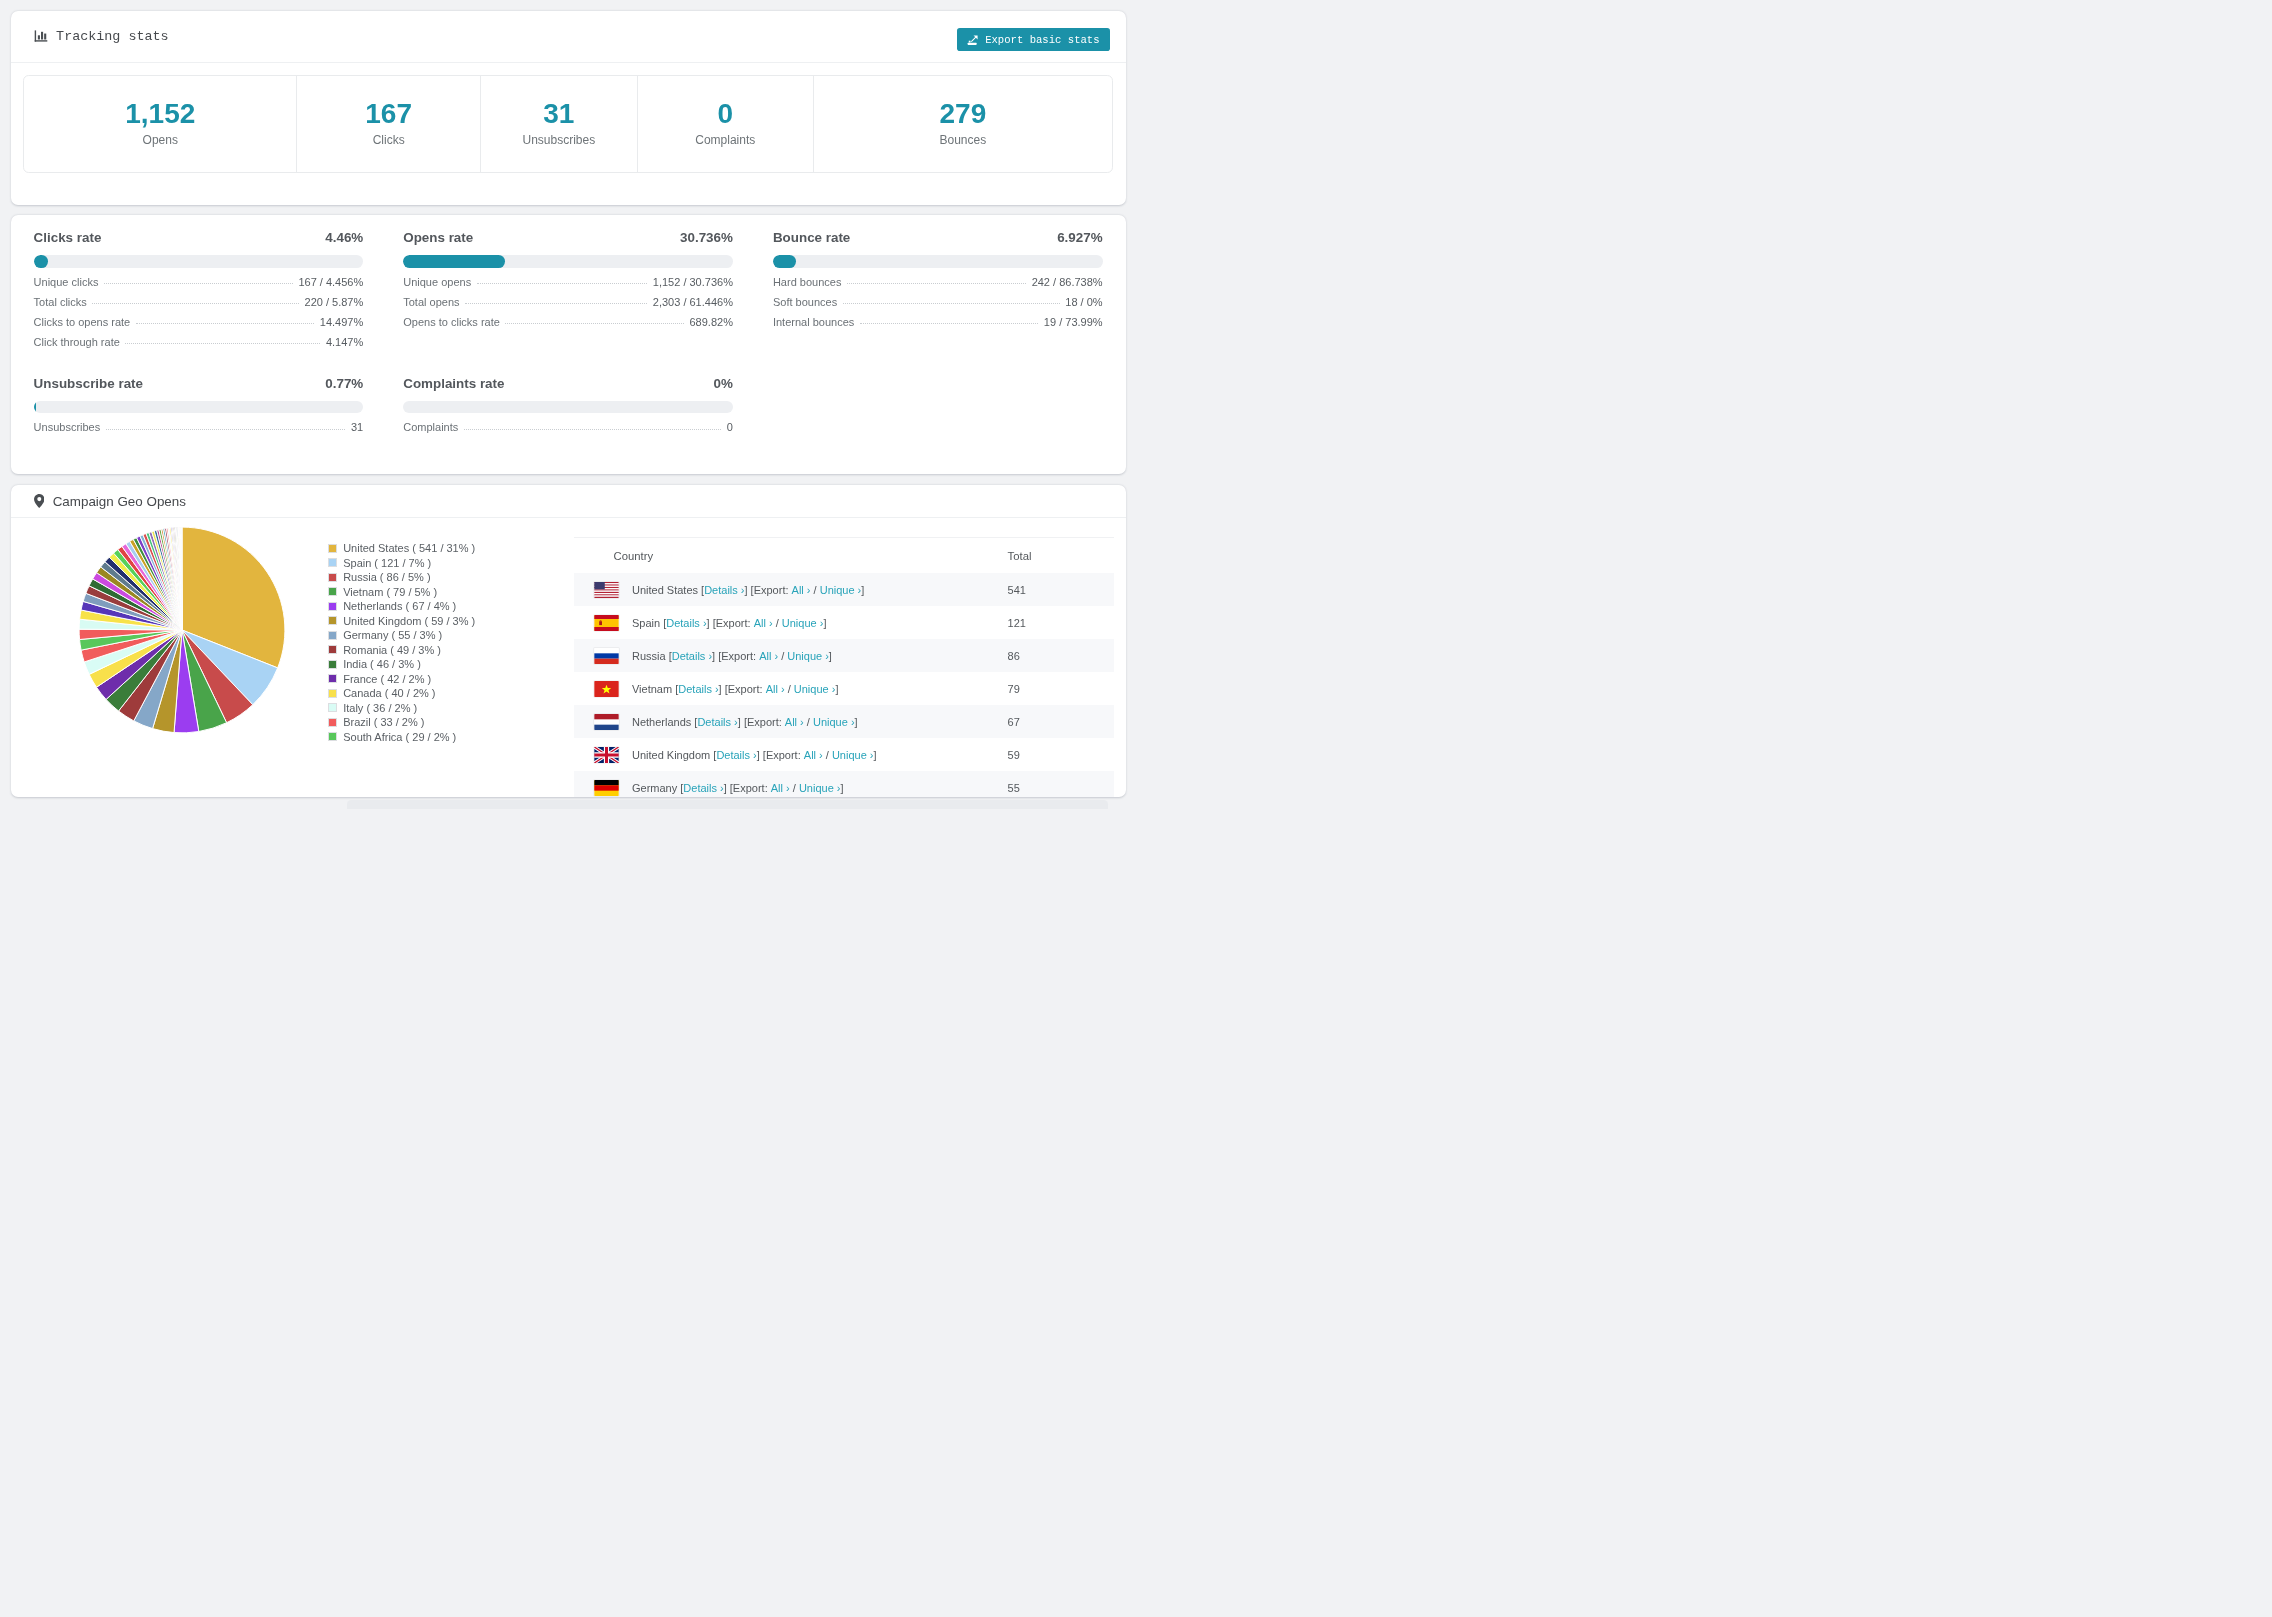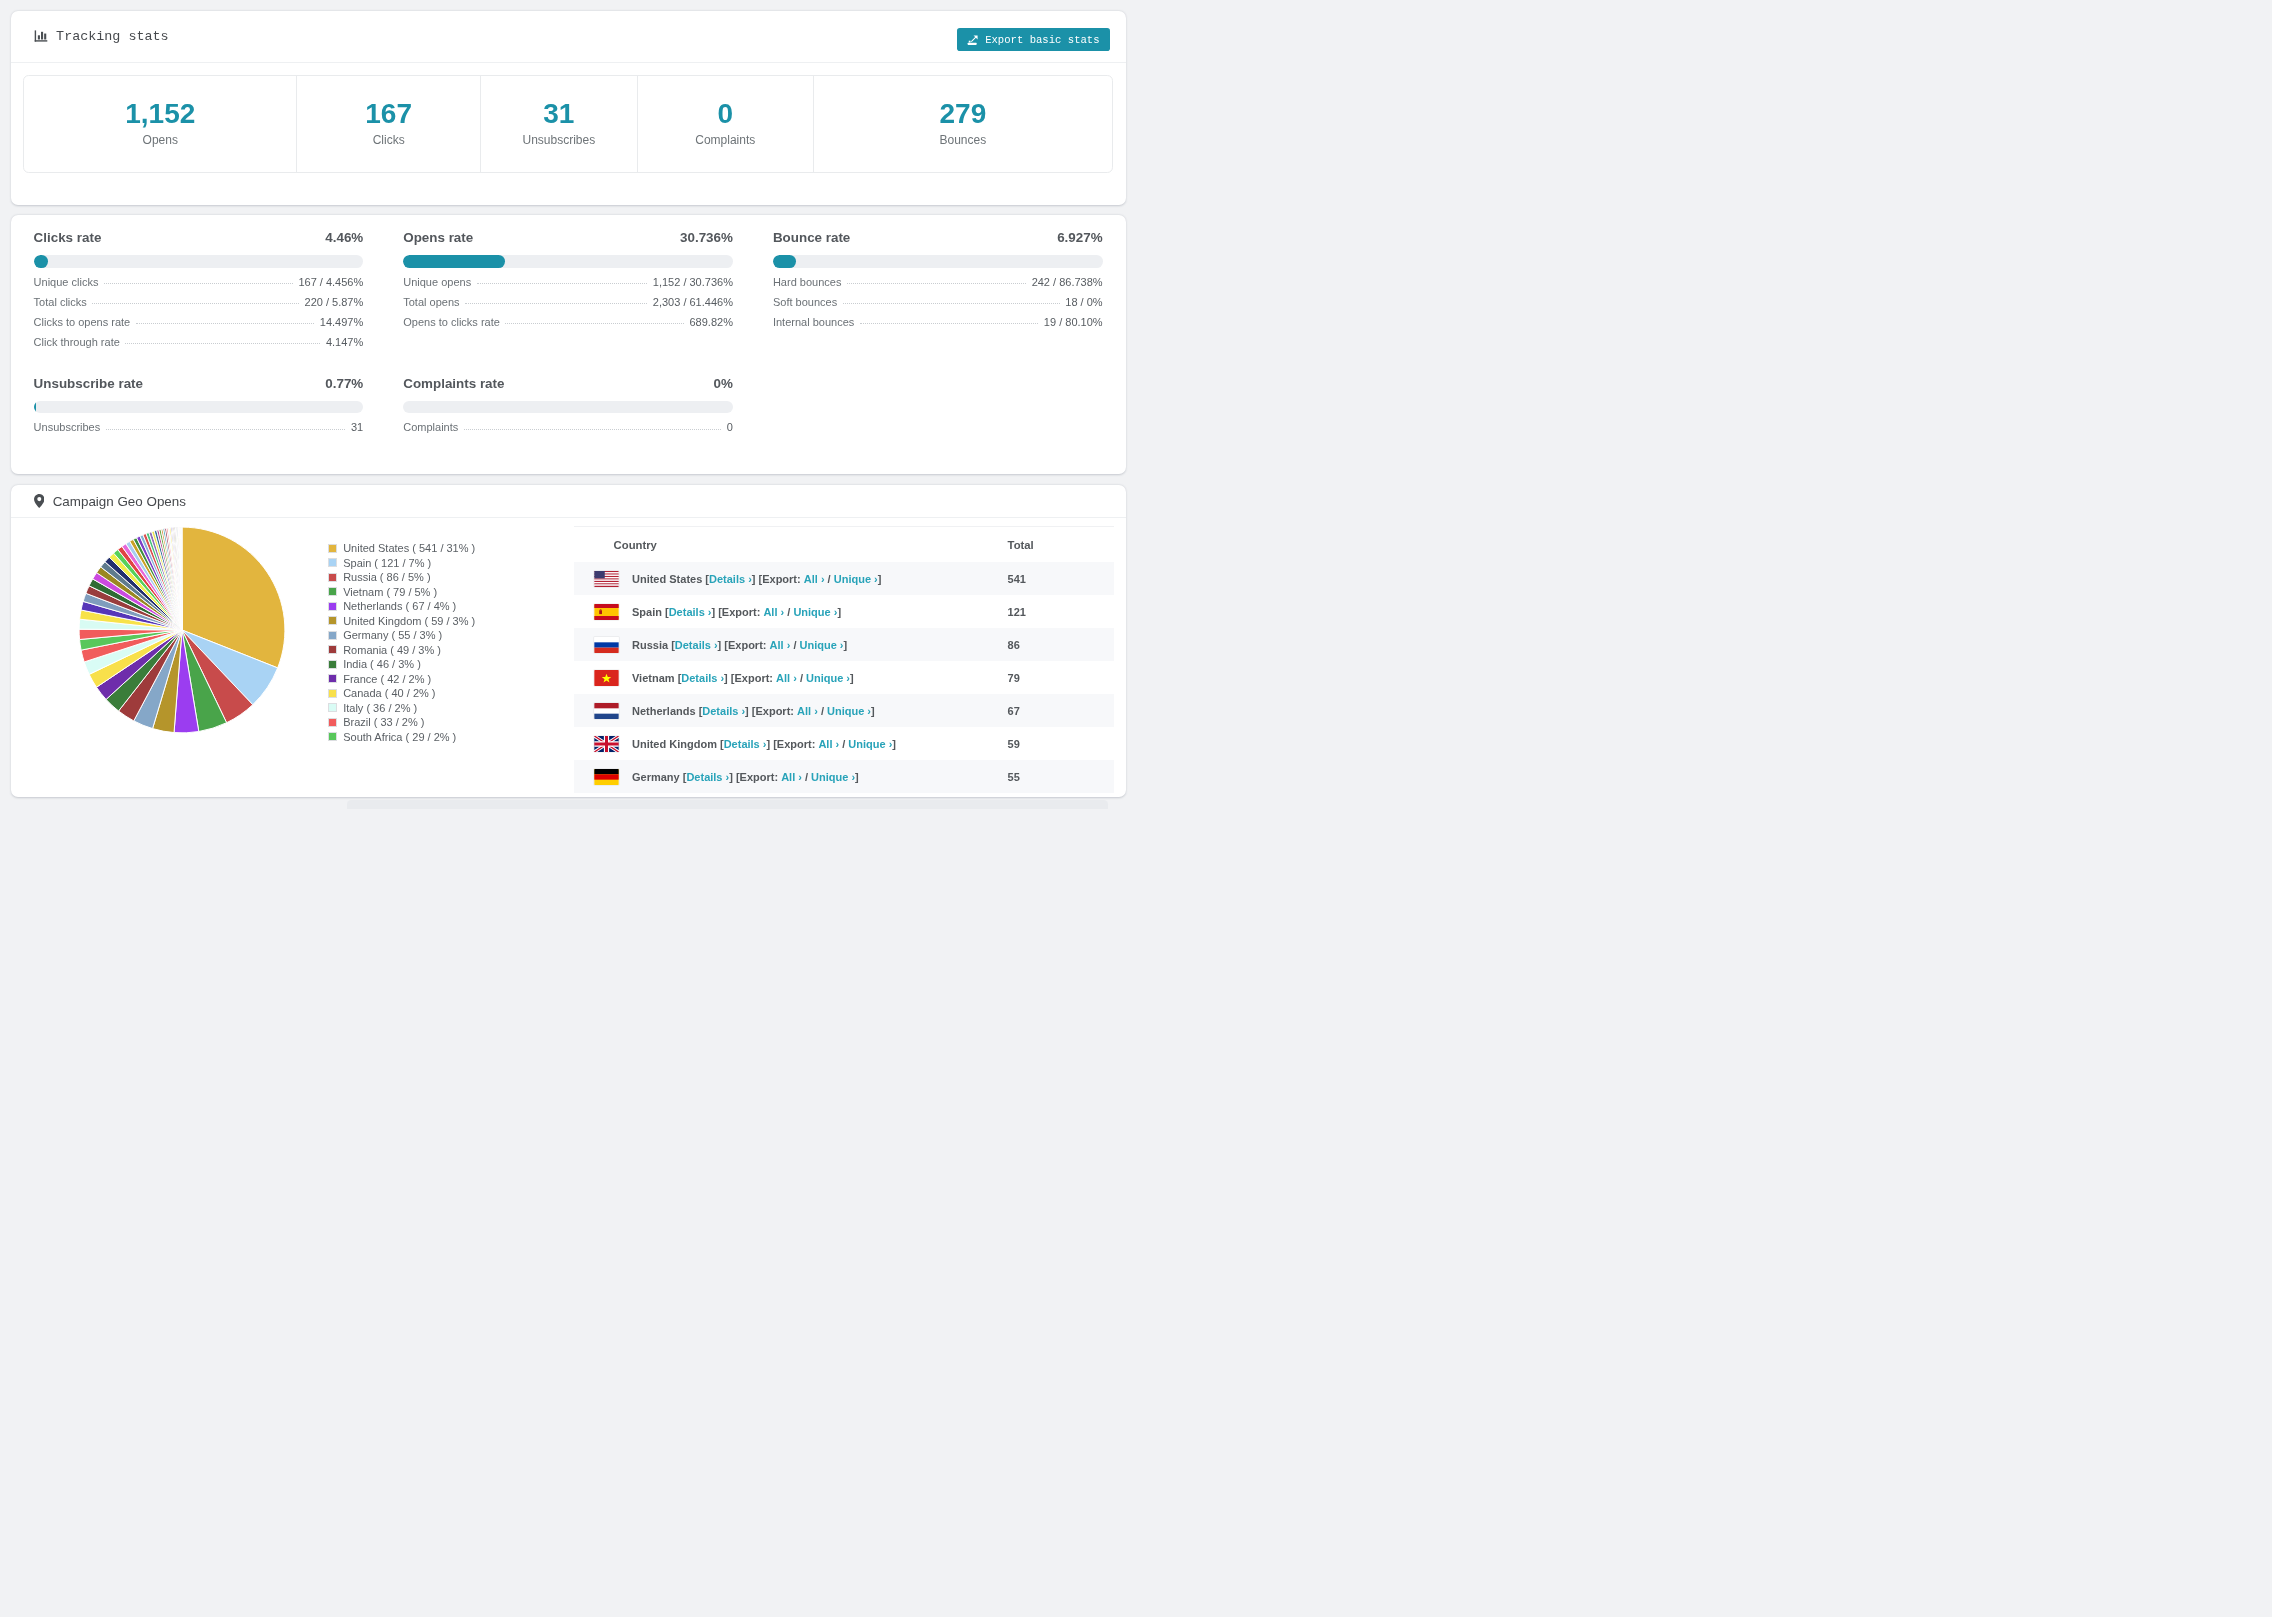--- a/index.html
+++ b/index.html
@@ -44,21 +44,21 @@
   .rrow .dots { flex:1; border-bottom:1.4px dotted #c9cdd1; margin:0 5.6px 3.5px 5.6px; }
   .rrow .val { color:#575c61; white-space:nowrap; }
 
   
   #pie-svg { position:absolute; left:66px; top:40px; }
   #geo-legend { position:absolute; left:317px; top:56px; }
   .legend-item { display:flex; align-items:center; height:14.5px; cursor:default; }
   .legend-chip { width:9.2px; height:9.2px; border:1.4px solid #dcdee1; margin-right:6.4px; flex:0 0 auto; }
   .legend-text { font-size:11px; color:#5a5f64; white-space:nowrap; }
 
-  #geo-table { position:absolute; left:563px; top:41px; width:540px; border-top:0.7px solid #f0f1f3;font-weight:bold; }
+  #geo-table { position:absolute; left:563px; top:52px; width:540px; border-top:0.7px solid #f0f1f3; }
   .g-head { display:grid; grid-template-columns:1fr 106px; height:35px; align-items:center; }
   .g-head .h1 { padding-left:40px; font-size:11.3px; color:#54585c; }
   .g-head .h2 { font-size:11.3px; color:#54585c; }
   .g-row { display:grid; grid-template-columns:1fr 106px; height:33px; align-items:center; }
   .g-row:nth-child(odd of .g-row) { background:#f7f8fa; }
   .g-row .c1 { display:flex; align-items:center; padding-left:20px; font-size:11px; color:#54585c; white-space:nowrap; }
   .g-row .c2 { font-size:11px; color:#54585c; }
   .flag { width:25px; height:16px; margin-right:13.4px; flex:0 0 auto; border-radius:0.7px;
           box-shadow:0 0 0 0.7px rgba(0,0,0,.06); }
   .geo-link { text-decoration:none; cursor:pointer; }
@@ -196,21 +196,21 @@
             <span class="val">242 / 86.738%</span>
           </div>
           <div class="rrow">
             <span class="lbl">Soft bounces</span>
             <span class="dots"></span>
             <span class="val">18 / 0%</span>
           </div>
           <div class="rrow">
             <span class="lbl">Internal bounces</span>
             <span class="dots"></span>
-            <span class="val">19 / 80.10%</span>
+            <span class="val">19 / 73.99%</span>
           </div>
         </div>
       </div>
       <div>
         <div class="rate-head">
           <span>Unsubscribe rate</span>
           <span>0.77%</span>
         </div>
         <div class="rate-track">
           <div class="rate-fill" style="background:#1b91a8;width:0.8%"></div>

